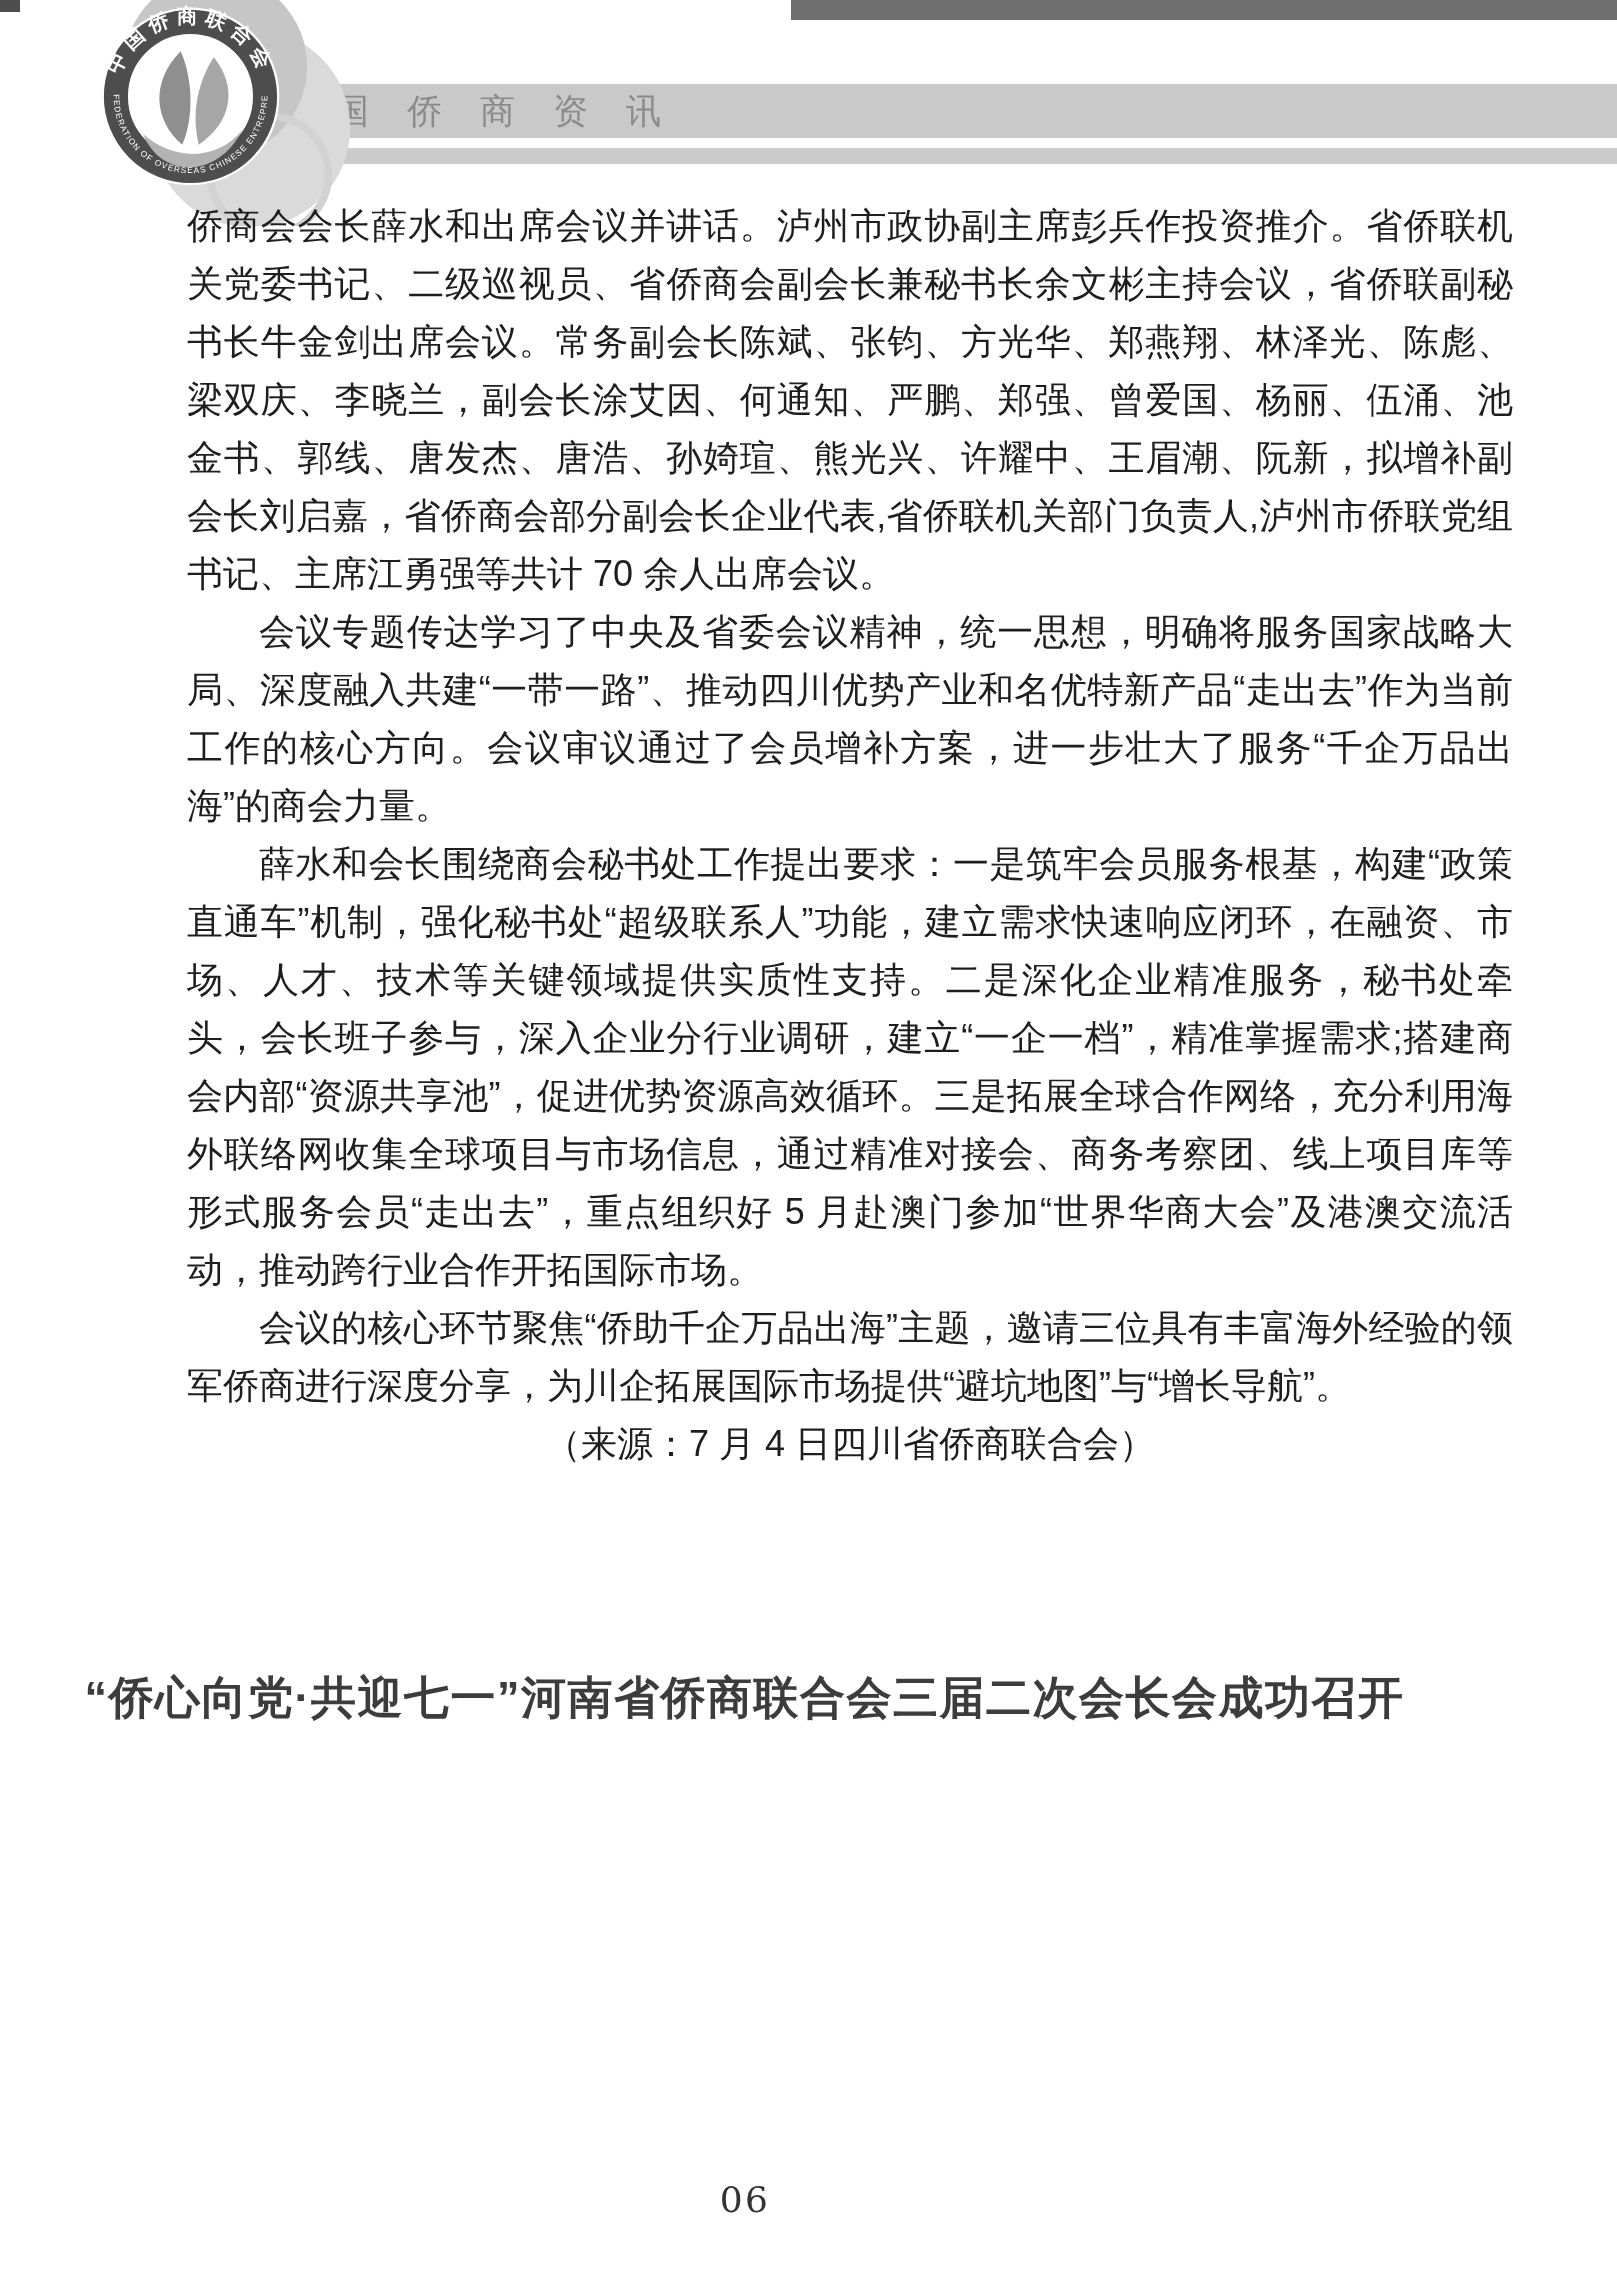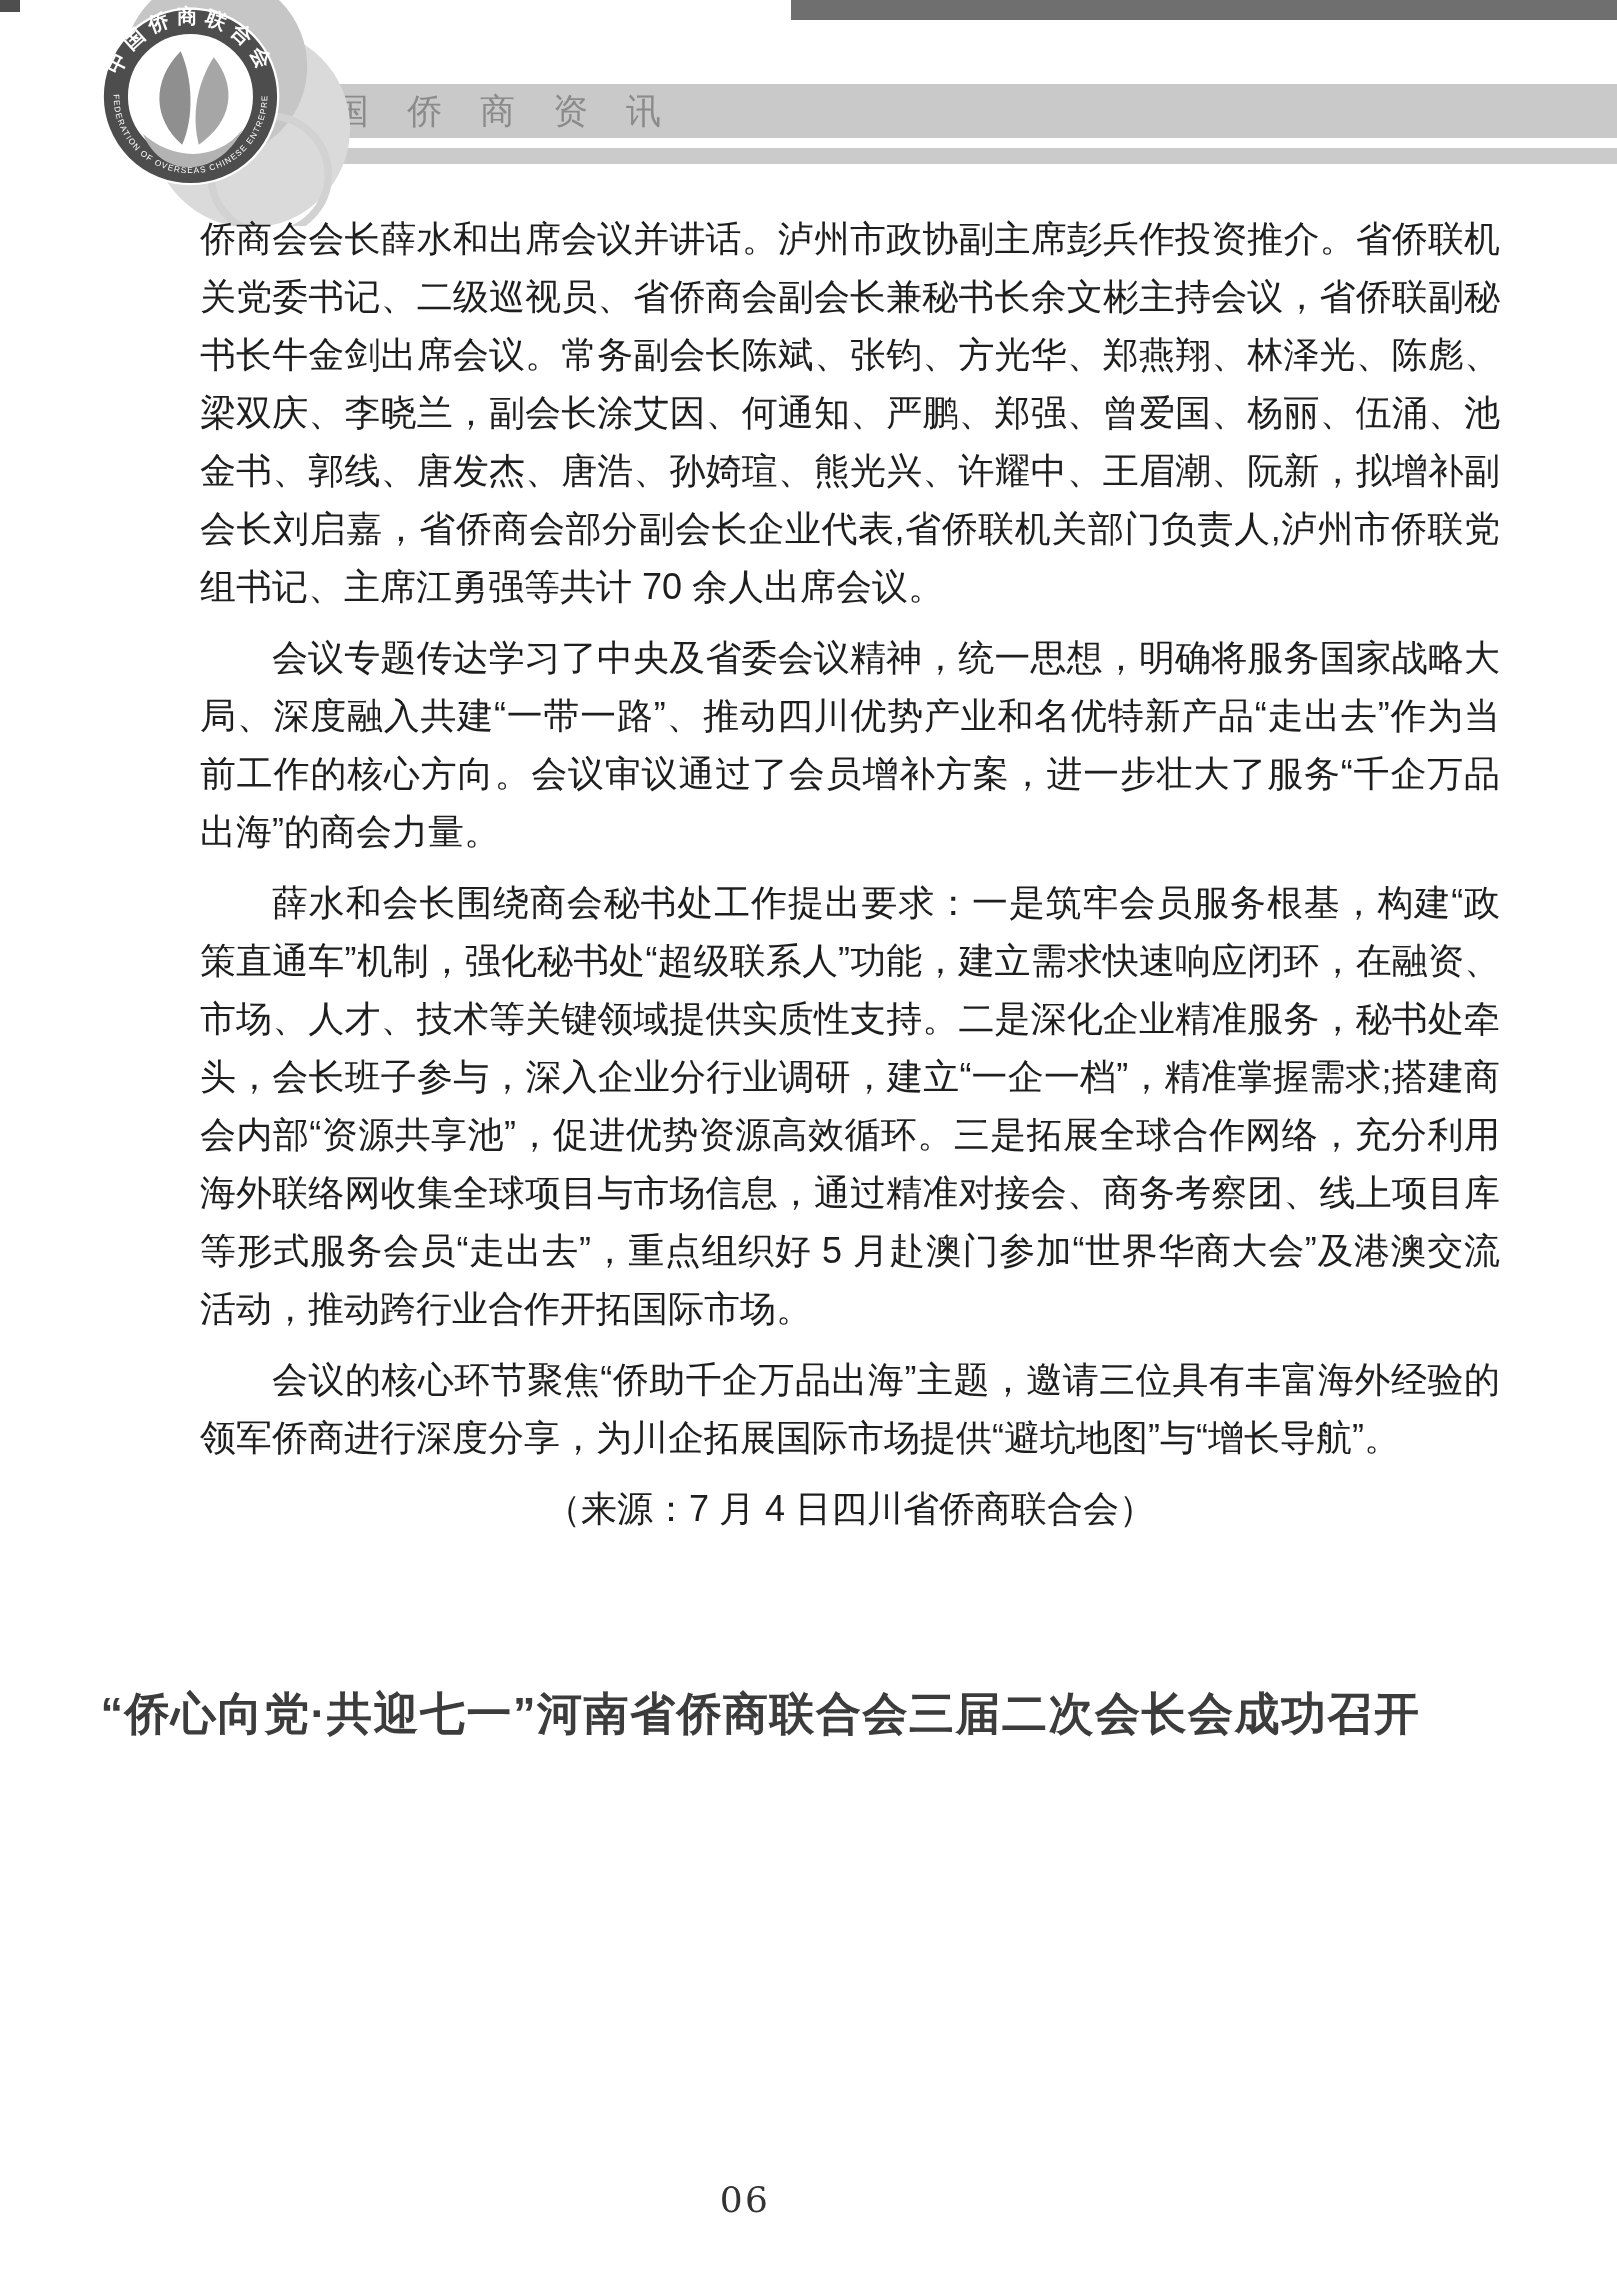--- a/index.html
+++ b/index.html
@@ -16,27 +16,27 @@
     font-size:35px;color:#8b8b8b;letter-spacing:38px;white-space:nowrap;font-weight:400;
   }
   .sub-bar{position:absolute;top:148px;left:307px;right:0;height:16px;background:#cbcbcb;}
   .logo{position:absolute;left:21px;top:0;width:354px;height:226px;}
   
   .body-text{
     position:absolute;left:187px;width:1326px;color:#1e1e1e;
     font-size:36px;line-height:58px;text-align:justify;
     text-justify:inter-character;
   }
-  .body-text p{margin:13px;text-indent:2em;}
+  .body-text p{margin:0;text-indent:2em;}
   .body-text p.no-indent{text-indent:0;}
   .body-text p.source{text-align:center;text-indent:0;}
   #article1{top:197px;}
   #article2{top:1759px;}
   .headline{
-    position:absolute;top:1664px;left:0;width:1489px;margin:16px;
+    position:absolute;top:1664px;left:0;width:1489px;margin:0;
     text-align:center;font-size:45px;line-height:68px;font-weight:bold;
     color:#3c3c3c;letter-spacing:1.5px;
   }
   .page-number{
     position:absolute;top:2179px;left:0;width:1490px;text-align:center;
     font-family:"DejaVu Serif",serif;font-size:36px;font-weight:400;
     color:#333333;letter-spacing:2.3px;
   }
 </style>
 </head>

